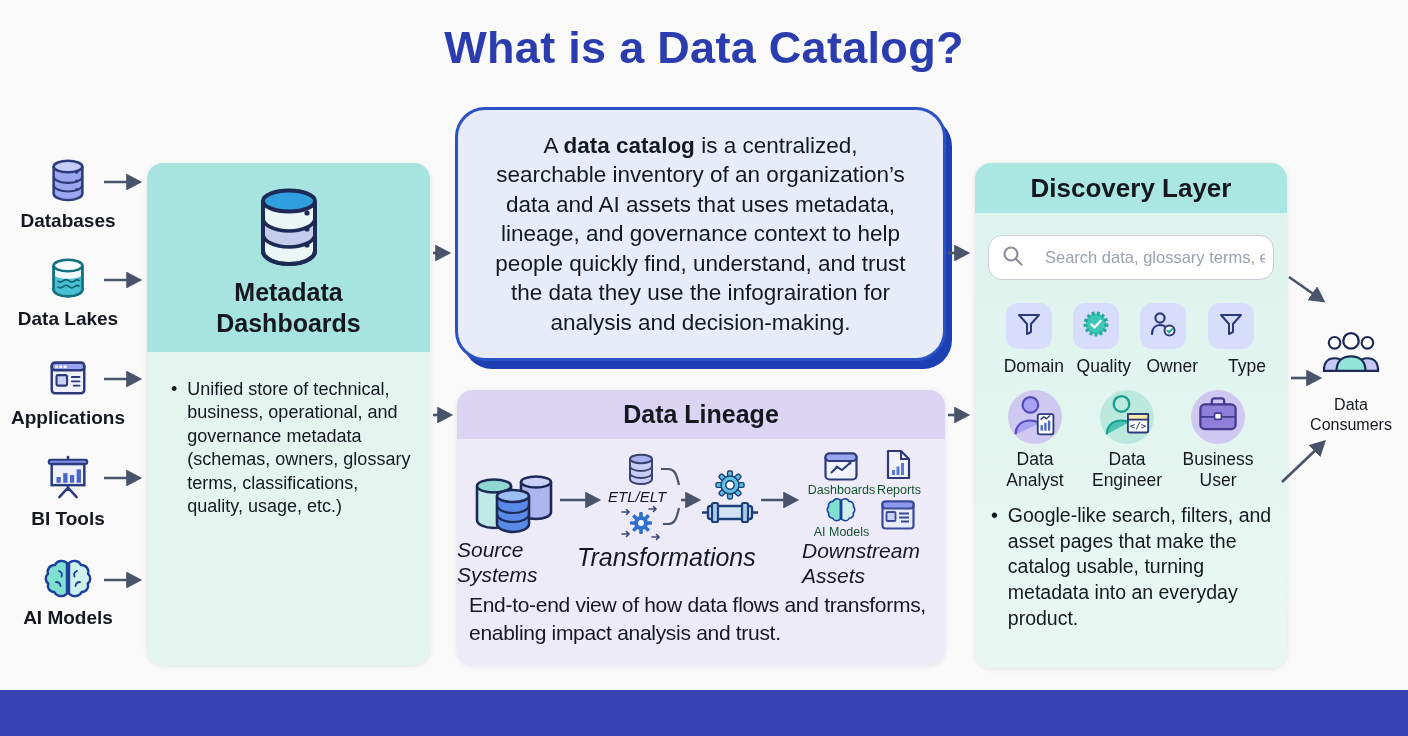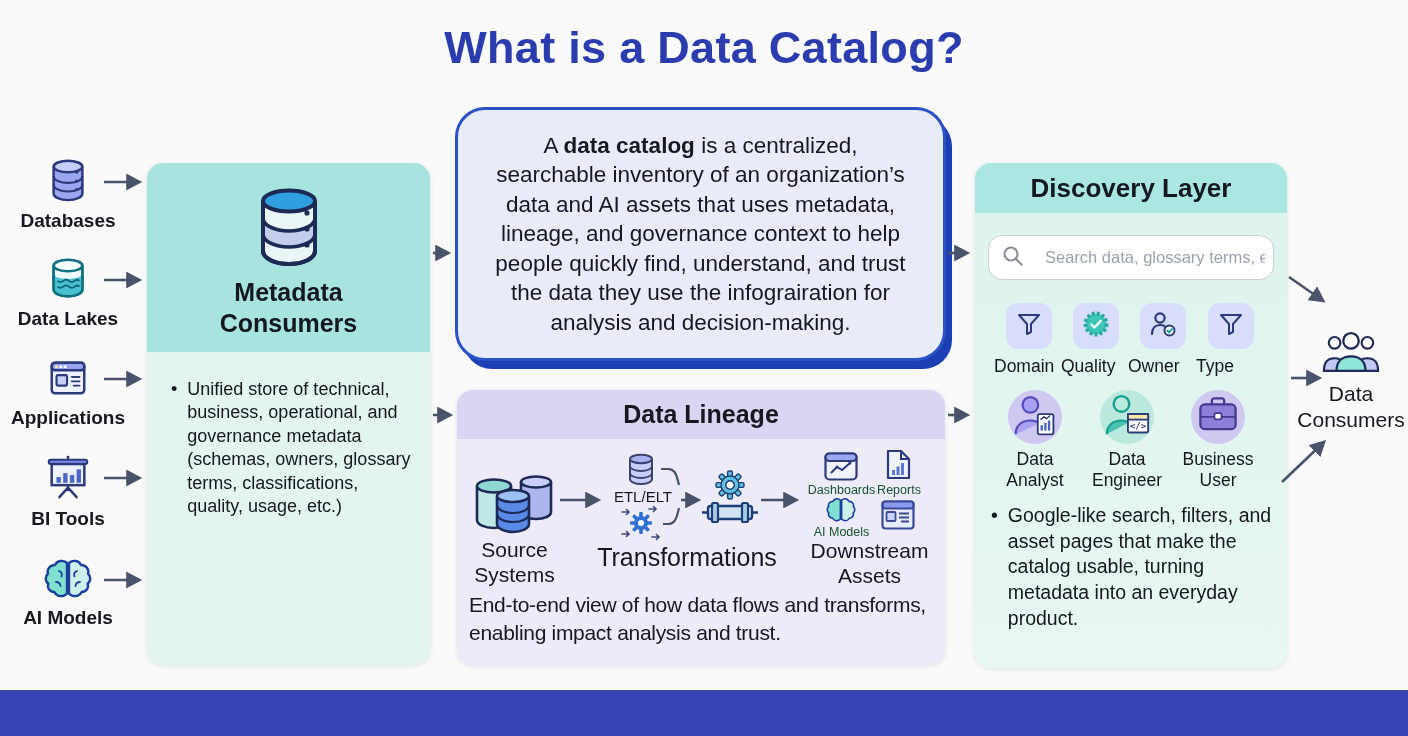--- a/index.html
+++ b/index.html
@@ -21,42 +21,42 @@
   #metadata-bullet{padding:26px 16px 0 24px;font-size:18px;line-height:1.3;}
   
   #def-box{left:455px;top:107px;width:491px;height:254px;background:#e8ecf8;border:3.5px solid #2a52c4;
            border-radius:30px;box-shadow:7px 9px 0 -1px #1c40b4;box-sizing:border-box;
            display:flex;align-items:center;justify-content:center;}
   #def-text{padding:10px 30px;text-align:center;font-size:22.5px;line-height:1.31;}
   #def-text .term{font-weight:700;}
   
   #lineage-box{left:457px;top:390px;width:488px;height:275px;background:#eeebf9;}
   #lineage-head{width:100%;height:49px;background:#dbd4f3;text-align:center;font-size:25px;font-weight:700;line-height:49px;}
-  .node-lbl{position:absolute;text-align:center;font-size:21px;line-height:1.18;}
+  .node-lbl{position:absolute;text-align:left;font-size:21px;line-height:1.18;font-style:italic;}
   .mini-lbl{position:absolute;text-align:center;font-size:12.5px;color:#14532d;}
   #lineage-caption{position:absolute;left:12px;top:201px;width:472px;font-size:21px;line-height:1.32;letter-spacing:-.3px;}
   
   #discovery-box{left:975px;top:163px;width:312px;height:505px;background:linear-gradient(180deg,#ddf3ed,#e9f7f2);}
   #discovery-head{width:100%;height:50px;background:#abe7e2;text-align:center;font-size:26px;font-weight:700;line-height:50px;}
   #search-bar{position:absolute;left:13px;top:72px;width:286px;height:45px;background:#fff;border:1px solid #c9cdd6;
               border-radius:14px;box-sizing:border-box;display:flex;align-items:center;padding:0 12px;}
   #search-divider{width:1px;height:24px;background:#d8dbe1;margin:0 10px 0 8px;}
   #search-input{flex:1;border:none;outline:none;font-size:16.5px;color:#3a3f48;background:transparent;
                 font-family:"Liberation Sans","DejaVu Sans",sans-serif;}
   #search-input::placeholder{color:#9aa2ad;}
   .chip{position:absolute;top:140px;width:46px;height:46px;border-radius:12px;background:#d8ddfb;
         display:flex;align-items:center;justify-content:center;}
-  .chip-lbl{position:absolute;top:193px;width:70px;text-align:left;font-size:17.5px;}
+  .chip-lbl{position:absolute;top:193px;width:70px;text-align:right;font-size:17.5px;}
   .persona{position:absolute;top:227px;width:54px;height:54px;border-radius:50%;
            display:flex;align-items:center;justify-content:center;}
   .persona-lbl{position:absolute;top:286px;width:84px;text-align:center;font-size:17.5px;line-height:1.2;}
   #discovery-bullet{position:absolute;left:16px;top:340px;width:283px;font-size:19.5px;line-height:1.32;}
   
   #consumers{left:1294px;top:330px;width:114px;text-align:center;}
-  #consumers .lbl{font-size:21px;line-height:1.22;margin-top:2px;}
+  #consumers .lbl{font-size:16px;line-height:1.22;margin-top:16px;}
   
   #footer{left:0;top:690px;width:1408px;height:46px;background:#3743b3;}
   #arrow-layer{position:absolute;left:0;top:0;z-index:6;pointer-events:none;}
 </style>
 </head>
 <body>
 
 <div id="canvas">
 
   <div class="abs" id="title">What is a Data Catalog?</div>
@@ -136,21 +136,21 @@
       <svg width="74" height="80" viewBox="0 0 74 80">
         <path d="M11 14v50c0 7.2 11.6 13 26 13s26-5.8 26-13V14" fill="#eaf5f5" stroke="#1d2a56" stroke-width="4"></path>
         <path d="M11 31c0 7.2 11.6 13 26 13s26-5.8 26-13v16c0 7.2-11.6 13-26 13s-26-5.8-26-13z" fill="#c4cdec"></path>
         <path d="M11 31c0 7.2 11.6 13 26 13s26-5.8 26-13M11 47c0 7.2 11.6 13 26 13s26-5.8 26-13" fill="none" stroke="#1d2a56" stroke-width="3.6"></path>
         <path d="M11 14v50c0 7.2 11.6 13 26 13s26-5.8 26-13V14" fill="none" stroke="#1d2a56" stroke-width="4"></path>
         <ellipse cx="37" cy="14" rx="26" ry="10.5" fill="#2f9fe0" stroke="#1d2a56" stroke-width="4"></ellipse>
         <circle cx="55" cy="26" r="2.6" fill="#1d2a56"></circle>
           <circle cx="55" cy="42" r="2.6" fill="#1d2a56"></circle>
           <circle cx="55" cy="58" r="2.6" fill="#1d2a56"></circle>
       </svg>
-      <div id="metadata-title">Metadata Consumers</div>
+      <div id="metadata-title">Metadata Dashboards</div>
     </div>
     <div id="metadata-bullet" class="bullet-row">
       <span>Unified store of technical, business, operational, and governance metadata (schemas, owners, glossary terms, classifications, quality, usage, etc.)</span>
     </div>
   </div>
 
   <div class="abs" id="def-box">
     <div id="def-text"><span>A </span><span class="term">data catalog</span><span> is a centralized, searchable inventory of an organization’s data and AI assets that uses metadata, lineage, and governance context to help people quickly find, understand, and trust the data they use the infograiration for analysis and decision-making.</span></div>
   </div>
 

